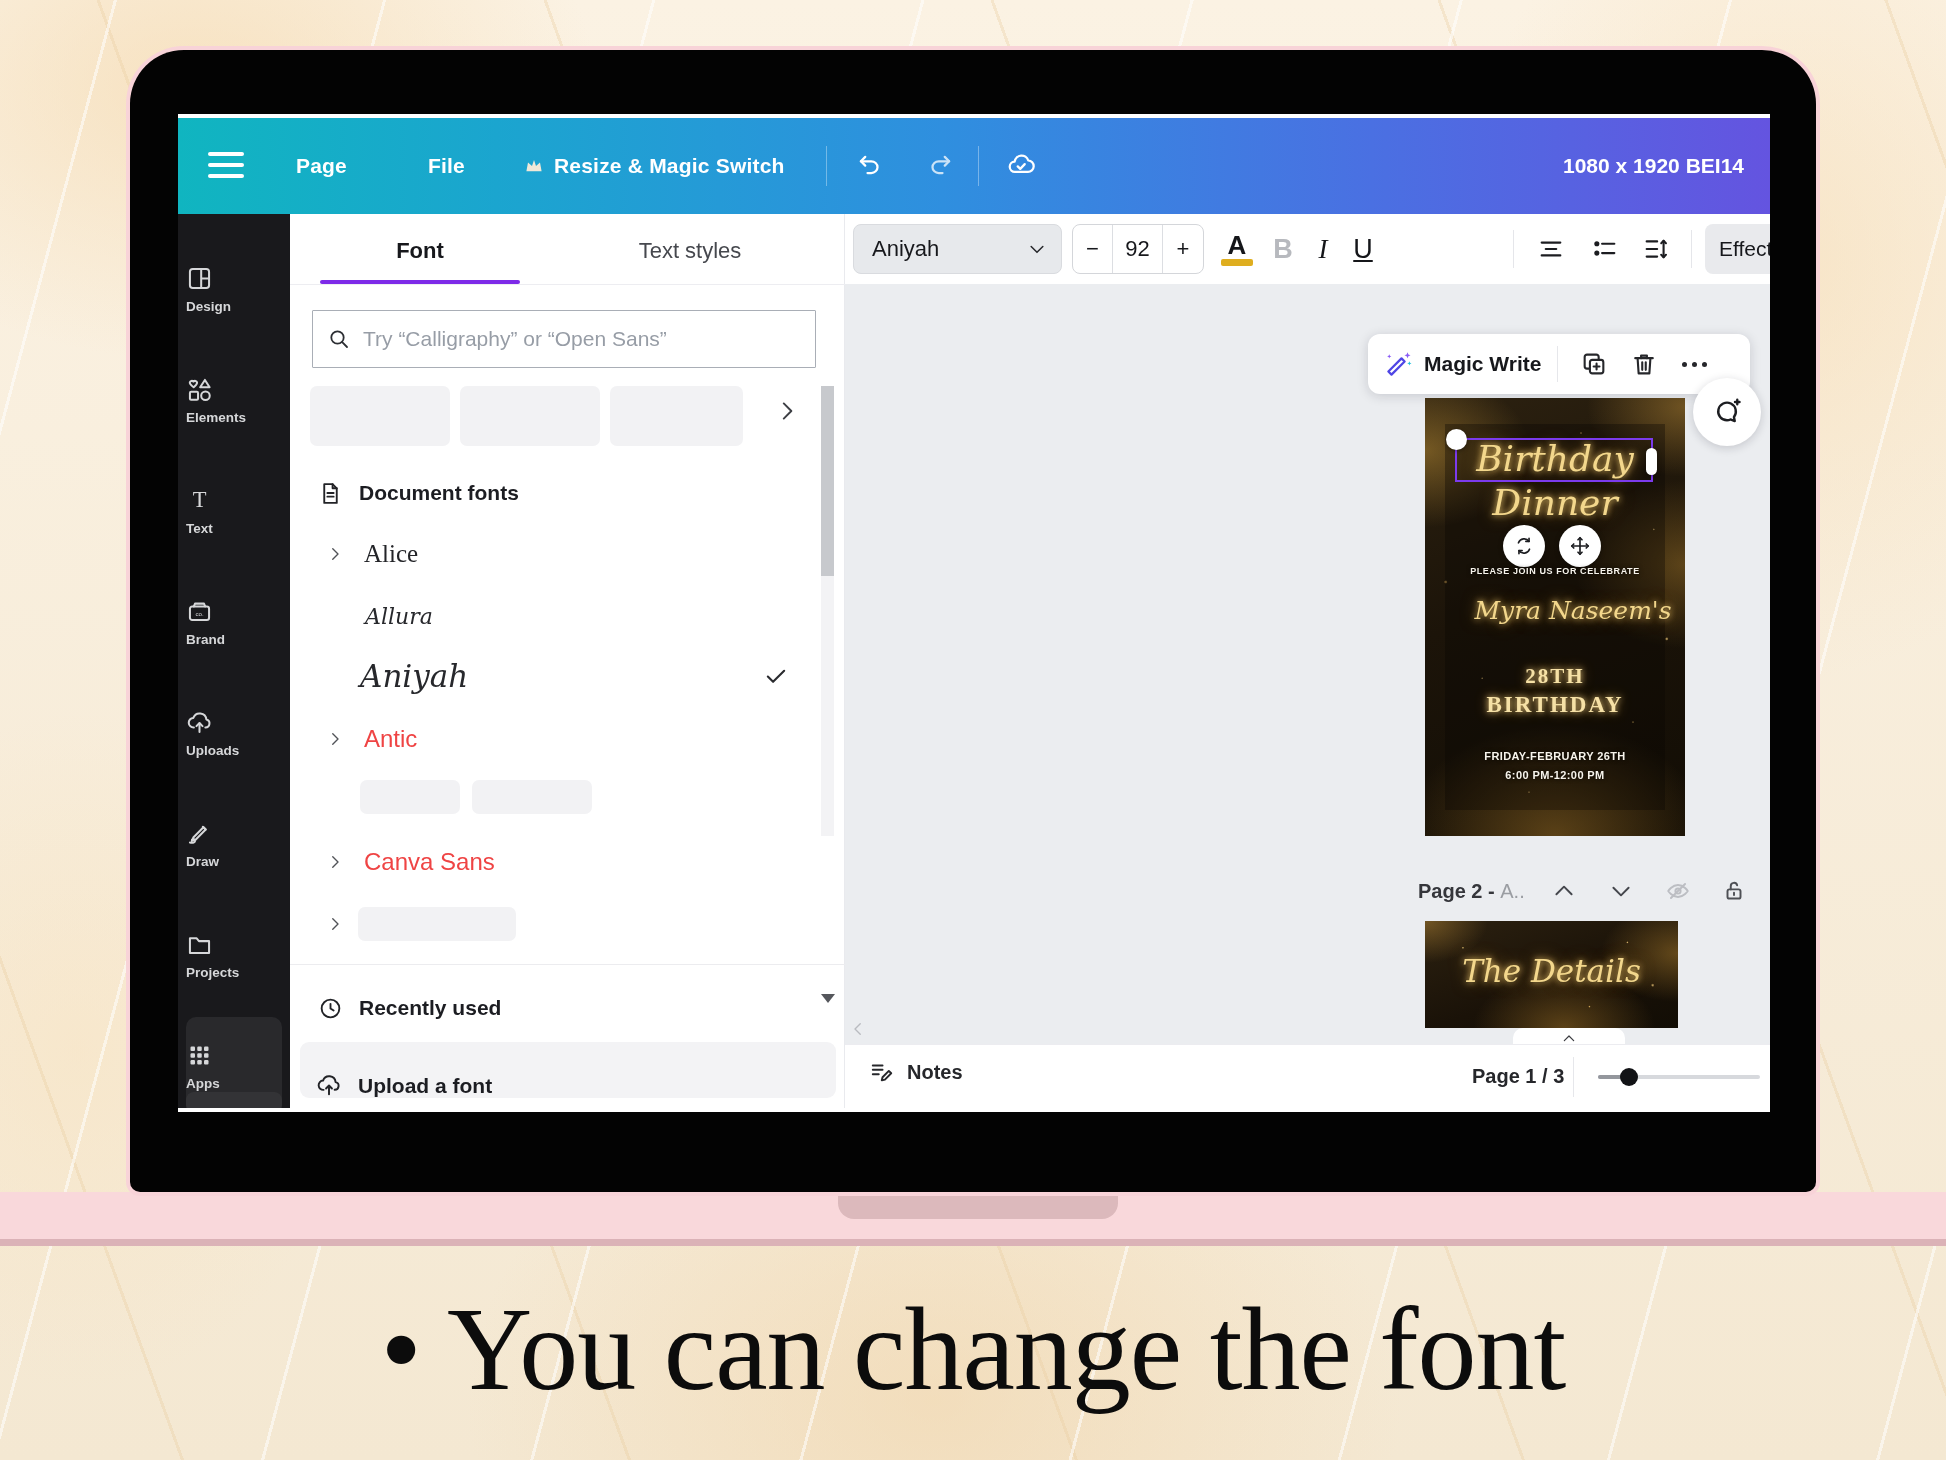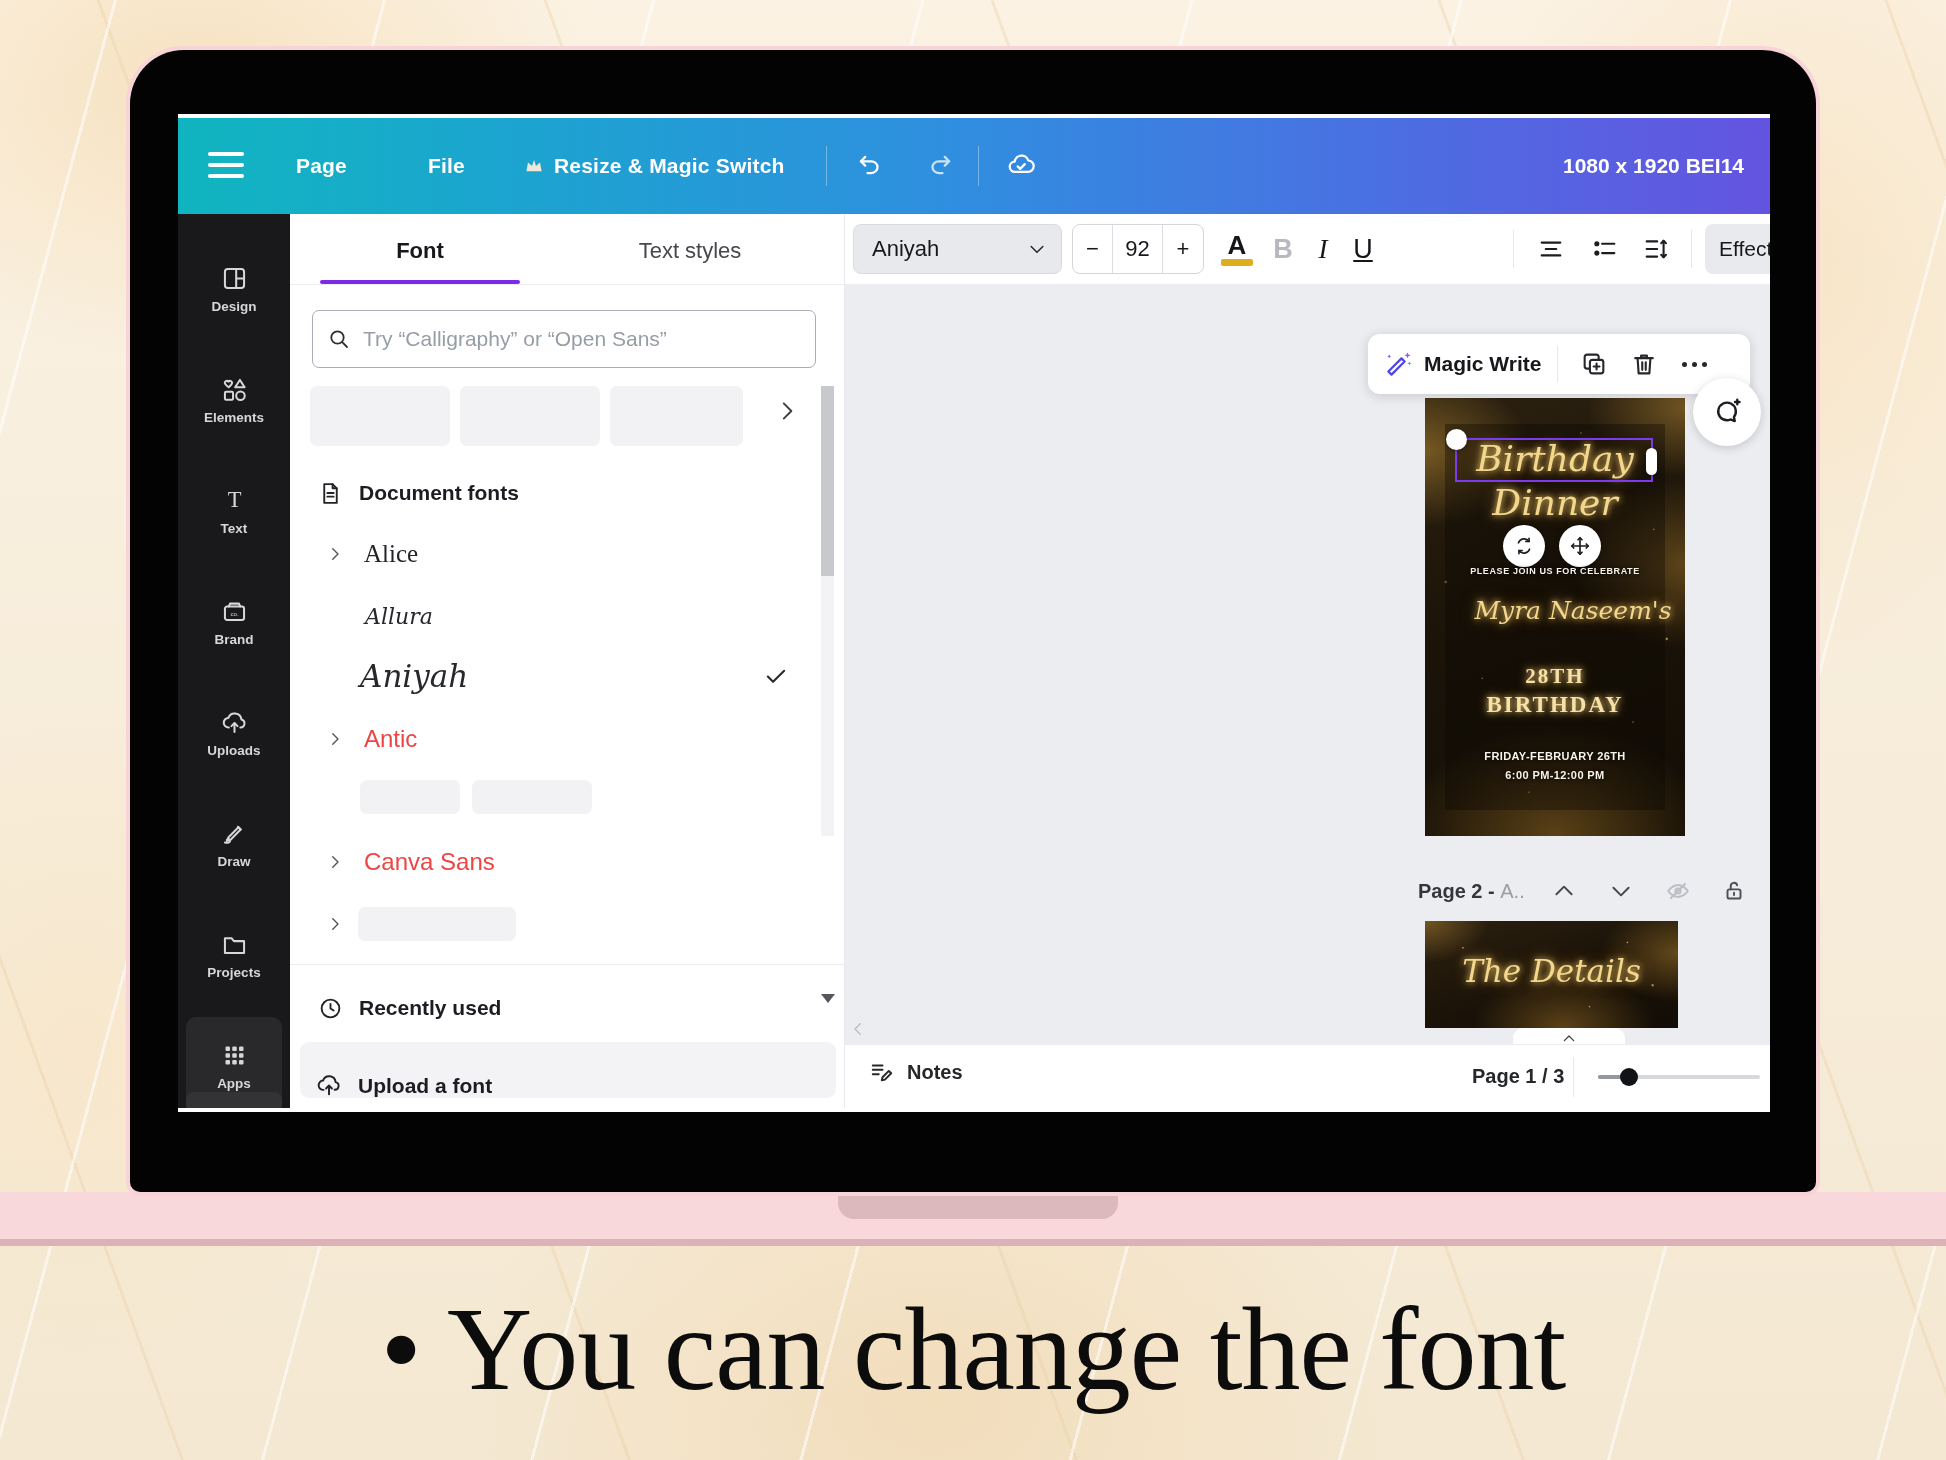--- a/index.html
+++ b/index.html
@@ -36,34 +36,34 @@
   .m-resize { left:346px; display:flex; align-items:center; gap:10px; }
   .crown { width:20px; height:16px; }
   .bar-sep { position:absolute; top:28px; width:1px; height:40px; background:rgba(255,255,255,.35); }
   .sep1 { left:648px; } .sep2 { left:800px; }
   .bar-ic { position:absolute; top:32px; width:30px; height:30px; color:#fff; }
   .ic-undo { left:676px; } .ic-redo { left:748px; opacity:.75; } .ic-cloud { left:828px; }
   .doc-size { position:absolute; right:26px; top:36px; font-size:21px; font-weight:700; }
 
   
   .rail { position:absolute; left:0; top:100px; width:112px; height:894px; background:#19191c; padding-top:26px; }
-  .rail-item { position:relative; width:96px; margin:0 auto 13px auto; height:98px; display:flex; flex-direction:column; align-items:center; justify-content:center; color:#d6d7d9; border-radius:10px; cursor:pointer; }
+  .rail-item { position:relative; width:96px; margin:0 auto 13px auto; height:98px; display:flex; flex-direction:column; justify-content:center; color:#d6d7d9; border-radius:10px; cursor:pointer; }
   .rail-item .ric { width:27px; height:27px; }
   .rail-item .rlabel { margin-top:7px; font-size:13.5px; font-weight:600; }
   .rail-item.hl { background:rgba(255,255,255,.07); }
   .rail-ghost { position:absolute; left:8px; bottom:-6px; width:96px; height:22px; background:rgba(255,255,255,.05); border-radius:8px; }
 
   
   .panel { position:absolute; left:112px; top:100px; width:555px; height:894px; background:#fff; border-right:1px solid #e9eaee; }
   .tab { position:absolute; top:24px; width:200px; text-align:center; font-size:22px; cursor:pointer; }
   .tab-font { left:30px; color:#17181c; font-weight:700; }
   .tab-styles { left:300px; color:#46484e; }
   .tab-underline { position:absolute; left:30px; top:66px; width:200px; height:4px; background:#7d2ae8; border-radius:2px; }
   .tab-line { position:absolute; left:0; top:70px; width:555px; height:1px; background:#ededf1; }
-  .search { position:absolute; left:22px; top:96px; width:504px; height:58px; border:1.6px solid #a9aeb6; border-radius:7px; display:flex; align-items:center; padding:0 14px; gap:12px; background:#fff; }
+  .search { position:absolute; left:22px; top:96px; width:504px; height:58px; border:1.6px solid #a9aeb6; border-radius:1px; display:flex; align-items:center; padding:0 14px; gap:12px; background:#fff; }
   .search .sic { width:24px; height:24px; color:#2c2e33; flex:none; }
   .search input { border:none; outline:none; font-size:21px; color:#1d1e22; width:100%; background:transparent; font-family:"Liberation Sans",sans-serif; }
   .search input::placeholder { color:#979da6; }
   .chip { position:absolute; background:#f2f2f4; border-radius:7px; }
   .chips-chevron { position:absolute; left:484px; top:184px; width:26px; height:26px; color:#3d3f45; cursor:pointer; }
   .pscroll { position:absolute; left:531px; top:172px; width:13px; height:450px; background:#f3f3f5; }
   .pscroll .thumb { position:absolute; left:0; top:0; width:13px; height:190px; background:#c7c9cd; }
   .pscroll-arrow { position:absolute; left:531px; top:780px; width:0; height:0; border-left:7px solid transparent; border-right:7px solid transparent; border-top:9px solid #55575c; }
   .prow { position:absolute; left:0; width:530px; height:44px; display:flex; align-items:center; cursor:pointer; }
   .prow .caret { width:18px; height:18px; color:#505257; margin-left:36px; flex:none; }

